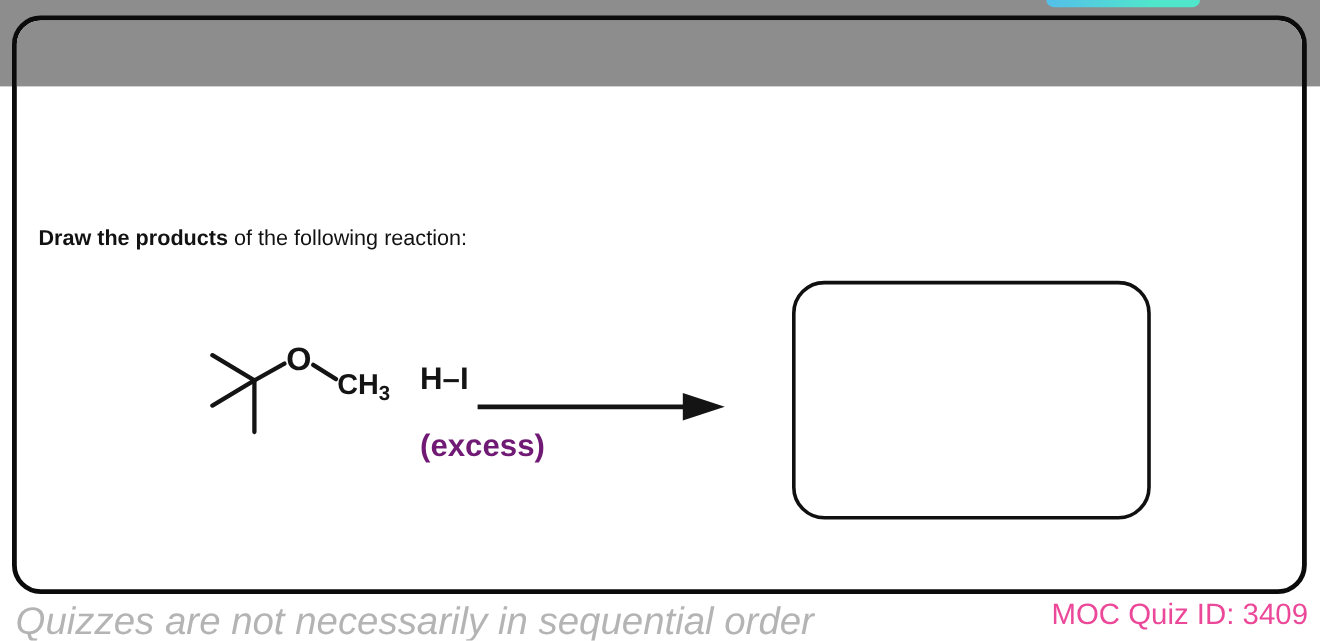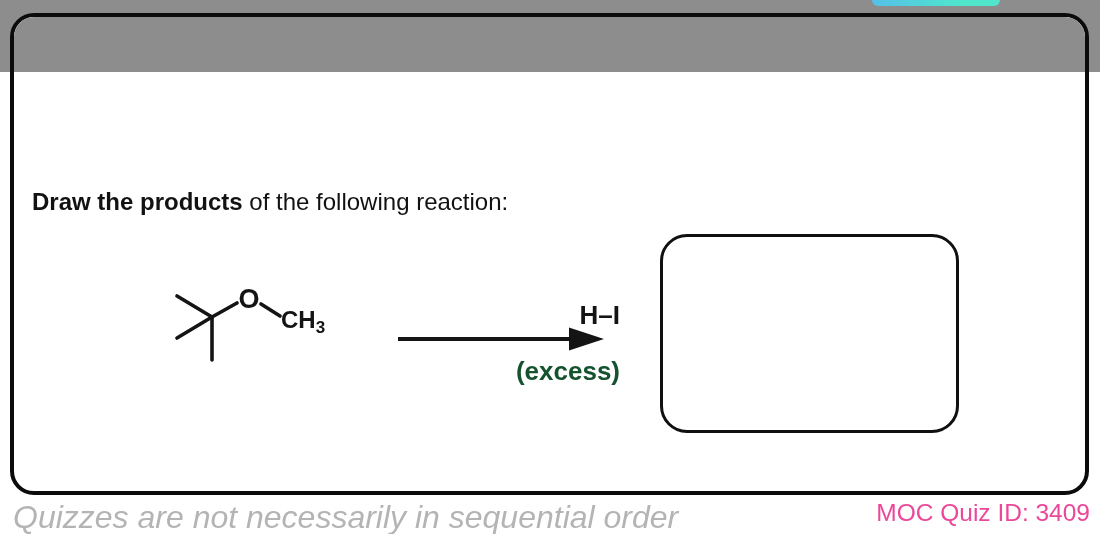--- a/index.html
+++ b/index.html
@@ -64,59 +64,59 @@
   .card-header {
     position: absolute;
     left: 0; top: 0;
     width: 100%;
     height: 55px;
     background: #8d8d8d;
   }
   .question {
     position: absolute;
     left: 18px; top: 171px;
-    font-size: 24px;
+    font-size: 18px;
     color: #121212;
     white-space: nowrap;
   }
   .q-bold { font-weight: 700; }
   .molecule {
     position: absolute;
     left: 155px; top: 252px;
     width: 180px;
     height: 100px;
   }
   .molecule text {
     font-family: "Liberation Sans", sans-serif;
     font-weight: 700;
     fill: #141414;
   }
   .reagent-top {
     position: absolute;
     left: 336px; top: 283px;
     width: 270px;
-    text-align: right;
+    text-align: left;
     font-size: 26px;
     font-weight: 700;
     color: #141414;
   }
   .arrow-svg {
     position: absolute;
     left: 380px; top: 307px;
     width: 215px;
     height: 30px;
   }
   .reagent-bottom {
     position: absolute;
     left: 336px; top: 339px;
     width: 270px;
-    text-align: right;
+    text-align: left;
     font-size: 26px;
     font-weight: 700;
-    color: #14532d;
+    color: #701a75;
   }
   .answer-box {
     position: absolute;
     left: 646px; top: 217px;
     width: 299px;
     height: 199px;
     box-sizing: border-box;
     border: 3.5px solid #101010;
     border-radius: 27px;
     background: #ffffff;

